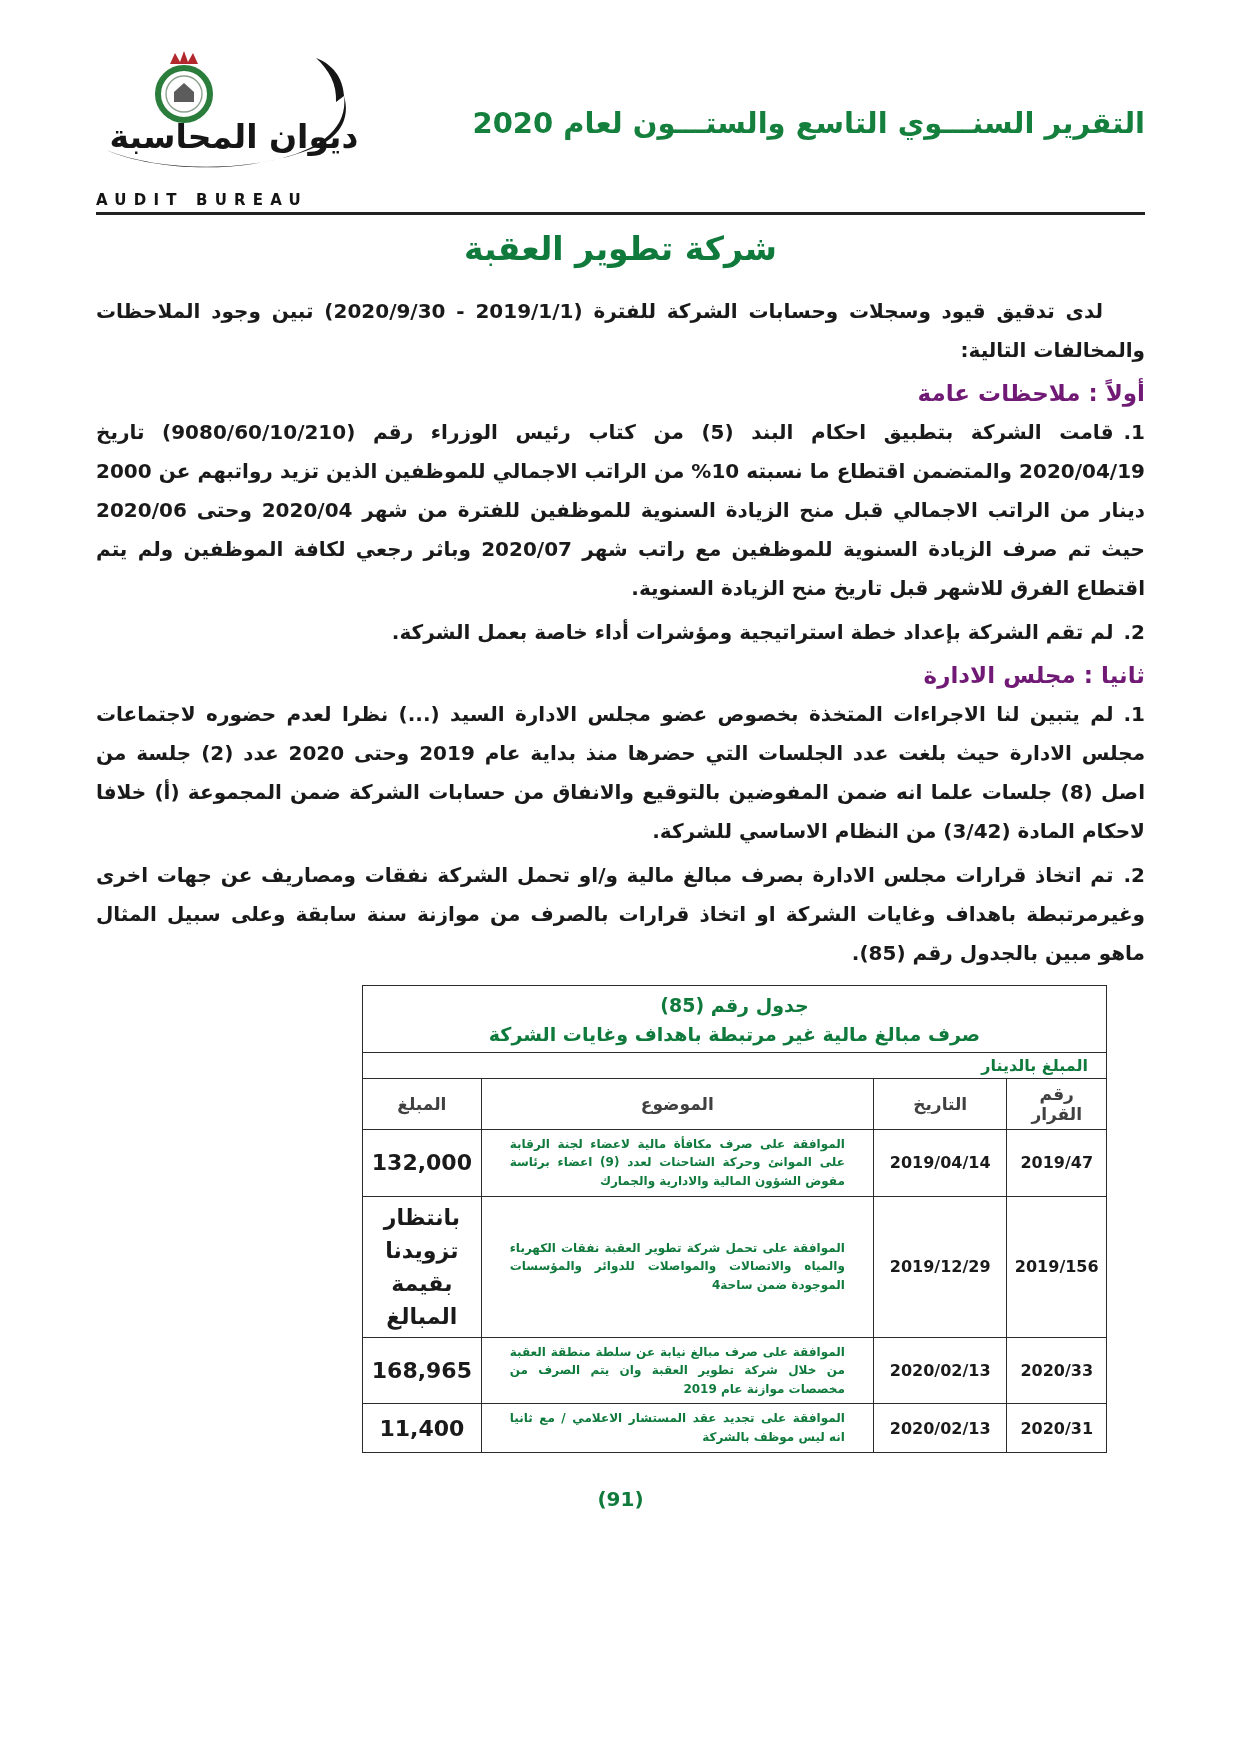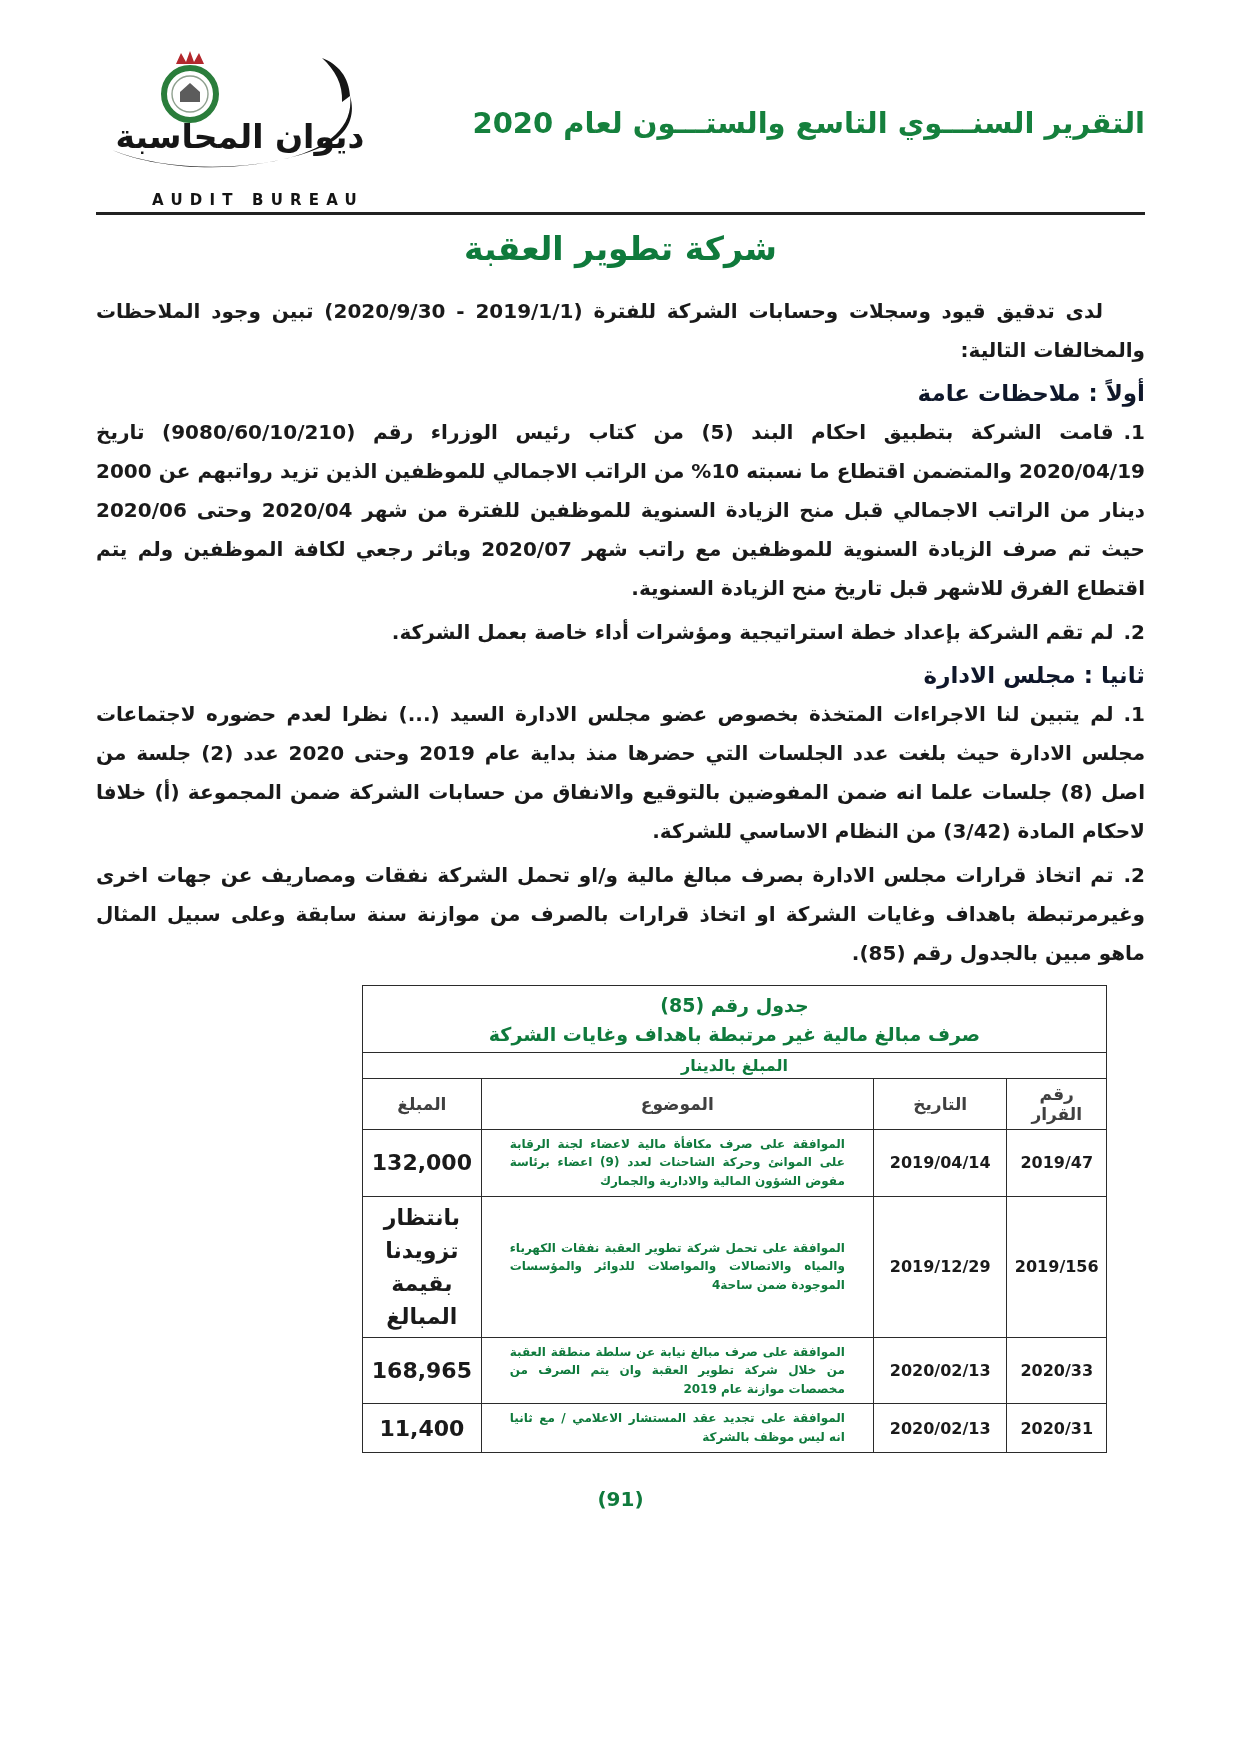--- a/index.html
+++ b/index.html
@@ -12,41 +12,41 @@
   }
   
   .header {
     display: flex; justify-content: space-between; align-items: flex-start;
     border-bottom: 3px solid #222; padding-bottom: 3px;
   }
   .report-title {
     color: #15803d; font-size: 29px; font-weight: bold; margin-top: 60px;
     white-space: nowrap;
   }
-  .logo { width: 268px; display: flex; flex-direction: column; align-items: flex-start; margin-top: 4px; }
+  .logo { width: 268px; display: flex; flex-direction: column; align-items: flex-end; margin-top: 4px; }
   .logo-en {
     direction: ltr; font-size: 15px; font-weight: bold; letter-spacing: 0.48em;
     color: #141414; white-space: nowrap; margin-top: 3px;
   }
   
   .company-title { text-align: center; color: #0f7a3c; font-size: 33px; font-weight: bold; margin: 14px 0 24px; }
   .intro {
     font-size: 20px; font-weight: bold; line-height: 1.95; text-align: justify;
     text-indent: 42px; margin: 22px 0 6px;
   }
-  .sec-heading { color: #0f172a; font-size: 23px; font-weight: bold; margin: 10px 0 7px; }
+  .sec-heading { color: #701a75; font-size: 23px; font-weight: bold; margin: 10px 0 7px; }
   .item { font-size: 20px; font-weight: bold; line-height: 1.95; text-align: justify; margin-bottom: 5px; }
   .item-num { padding-left: 10px; }
   
   .gtable { border-collapse: collapse; width: 745px; margin: 12px 0 0 auto; margin-right: 0; }
   .gtable-wrap { padding-right: 38px; padding-left: 196px; }
   .gtable td, .gtable th { border: 1.6px solid #2b2b2b; font-weight: bold; vertical-align: middle; }
   .cap-cell { padding: 5px 6px 2px; }
   .cap-line { text-align: center; color: #0f7a3c; font-size: 19px; line-height: 1.55; }
-  .unit-cell { text-align: center; color: #0f7a3c; font-size: 16px; padding: 3px 18px; }
+  .unit-cell { text-align: right; color: #0f7a3c; font-size: 16px; padding: 3px 18px; }
   .gtable th { color: #404040; font-size: 17px; text-align: center; padding: 5px 6px; }
   .cell-subject { color: #0f7a3c; font-size: 12px; text-align: justify; line-height: 1.55; padding: 5px 28px; }
   .cell-date, .cell-decision { font-size: 16px; text-align: center; color: #1a1a1a; padding: 4px 2px; }
   .cell-amount { font-size: 22px; text-align: center; color: #1a1a1a; padding: 4px 6px; line-height: 1.5; }
   
   .page-number { margin-top: 34px; text-align: center; color: #0f7a3c; font-size: 20px; font-weight: bold; }
 </style>
 </head>
 <body>
 

